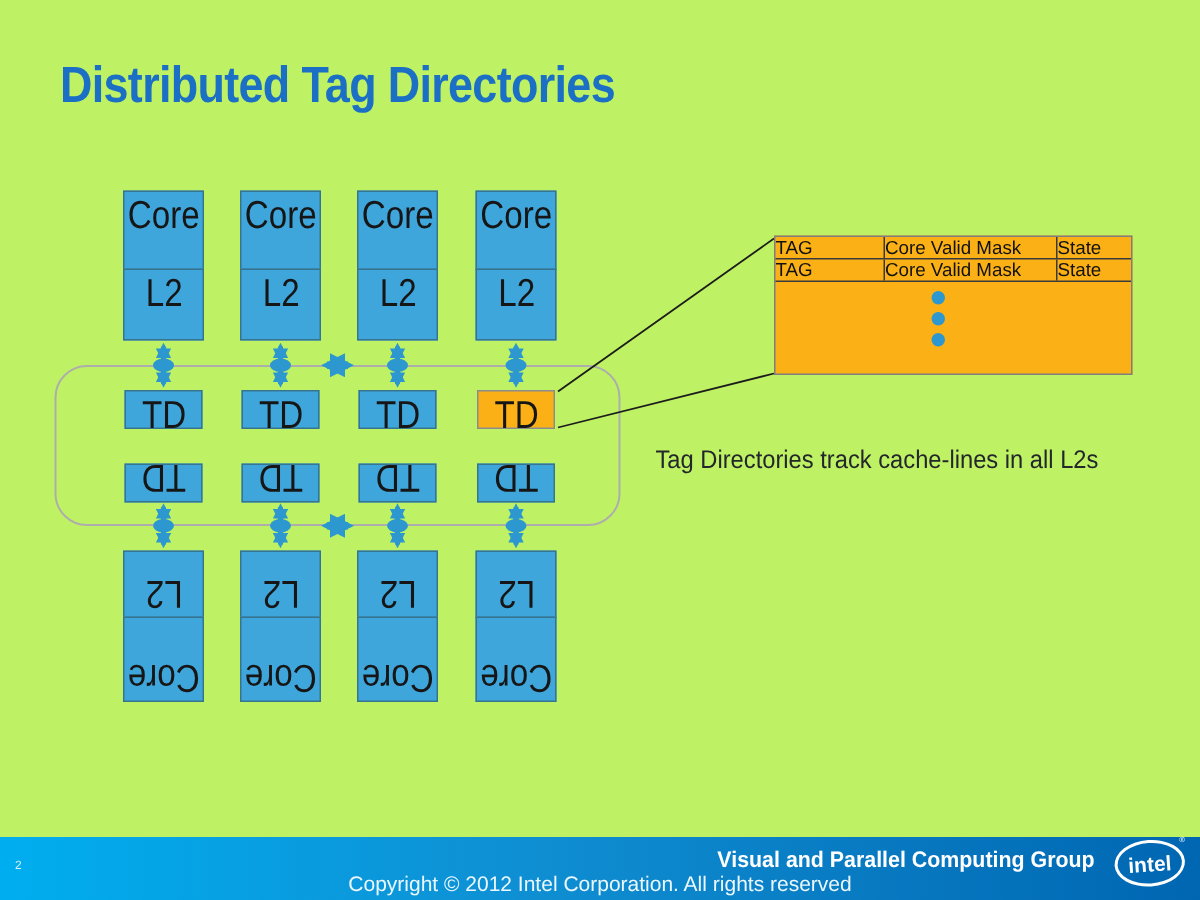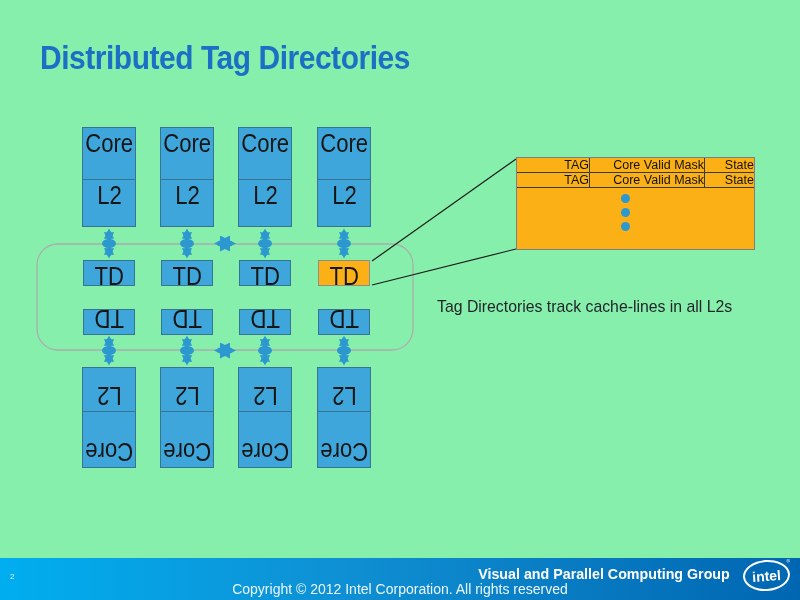--- a/index.html
+++ b/index.html
@@ -6,21 +6,21 @@
     --title-blue:#1b6fc4;
     --box-blue:#3fa6db;
     --connector-blue:#2d97cf;
     --highlight-orange:#fbb116;
     --footer-gradient-left:#00aeef;
     --footer-gradient-right:#0066b2;
   }
   *{margin:0;padding:0;box-sizing:border-box;}
   html,body{background:#e8e8e8;}
   .slide{
-    position:relative;width:800px;height:600px;background:#86efac;overflow:hidden;
+    position:relative;width:800px;height:600px;background:#bef264;overflow:hidden;
     font-family:"Liberation Sans","DejaVu Sans",sans-serif;
   }
   .title{
     position:absolute;left:40px;top:38px;
     font-size:34px;font-weight:bold;color:var(--title-blue);
     white-space:nowrap;transform:scaleX(0.88);transform-origin:left center;
     letter-spacing:-0.5px;
   }
   .connector-layer{position:absolute;left:0;top:0;z-index:1;}
   .box{
@@ -39,21 +39,21 @@
   }
   .tag-table{
     position:absolute;left:516px;top:157px;width:239px;height:93px;
     background:var(--highlight-orange);border:1px solid #7f7f7f;z-index:2;
   }
   .tt-row{
     display:grid;grid-template-columns:73px 115px 1fr;height:15px;
     border-bottom:1px solid #3a3a3a;
   }
   .tt-cell{
-    font-size:12.5px;line-height:14px;color:#111;text-align:right;
+    font-size:12.5px;line-height:14px;color:#111;text-align:left;
     border-right:1px solid #3a3a3a;overflow:hidden;white-space:nowrap;
   }
   .tt-cell:last-child{border-right:none;}
   .tt-dots{position:absolute;left:104px;top:36px;display:flex;flex-direction:column;gap:5px;}
   .dot{width:9px;height:9px;border-radius:50%;background:var(--connector-blue);}
   .footer{
     position:absolute;left:0;top:558px;width:800px;height:42px;z-index:3;
     background:linear-gradient(90deg,var(--footer-gradient-left) 0%,#0f8ed2 45%,var(--footer-gradient-right) 100%);
   }
   .page-num{position:absolute;left:10px;top:14px;font-size:8px;color:#d6f1fc;}

